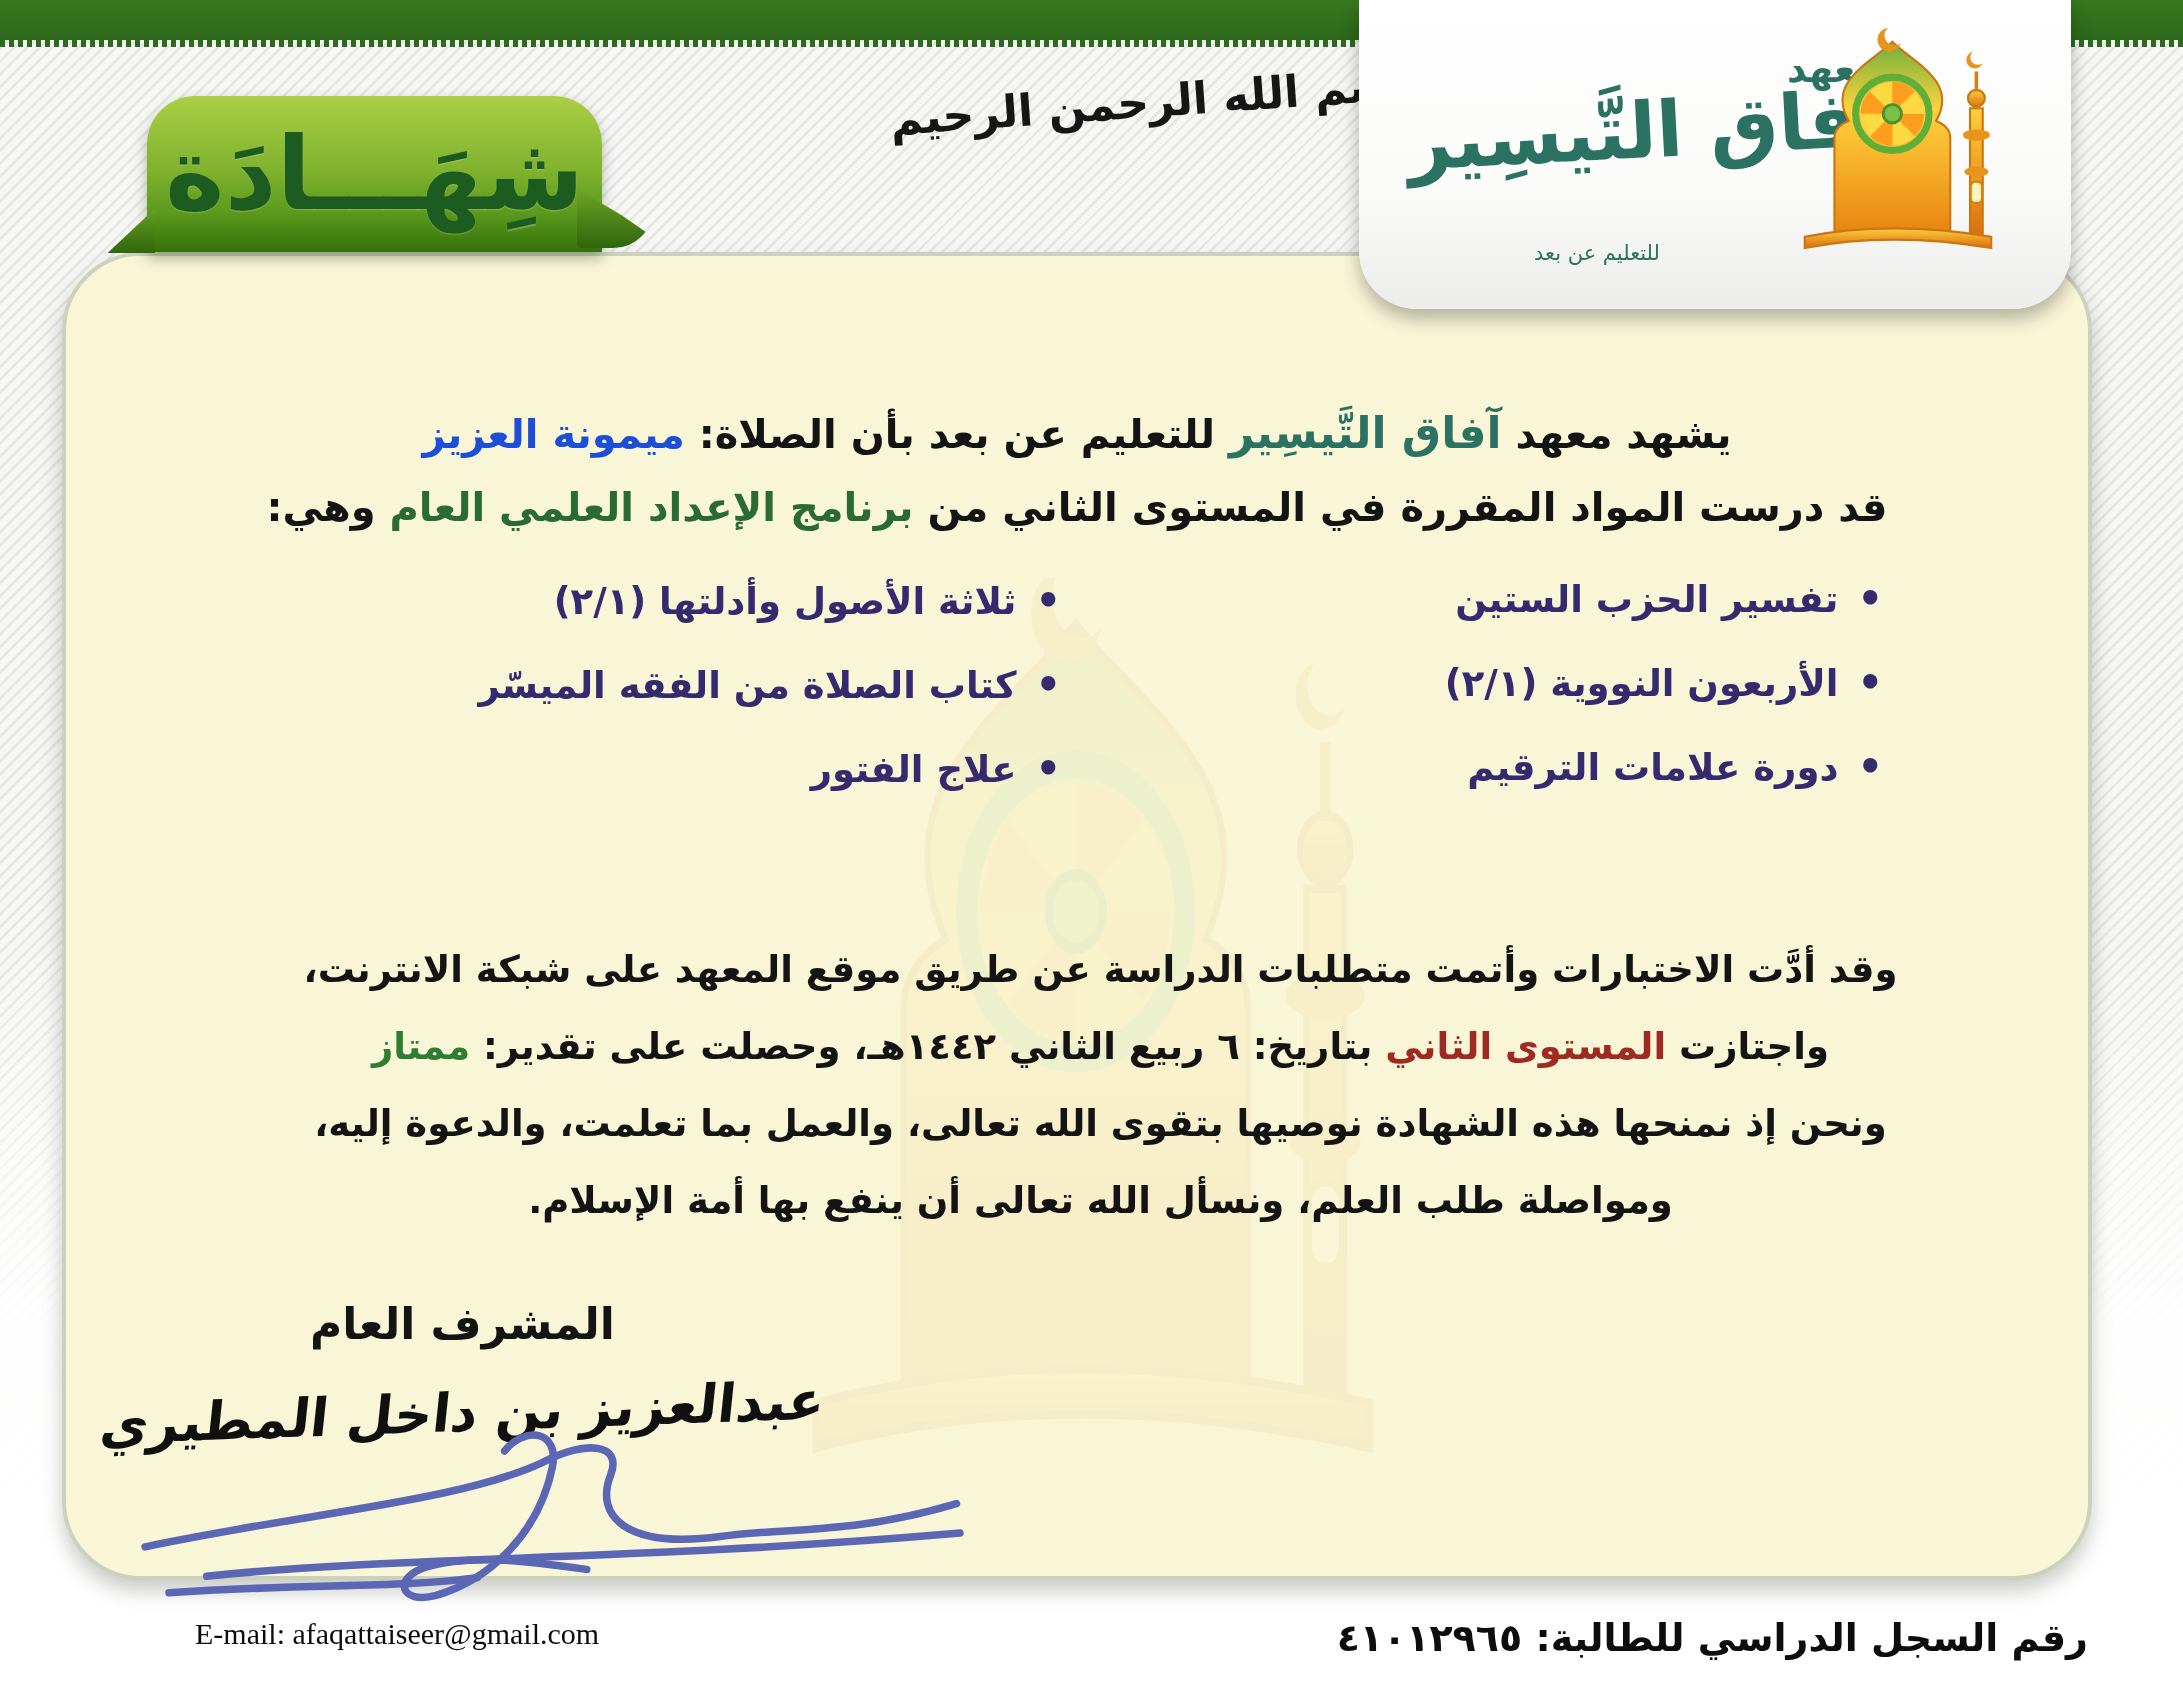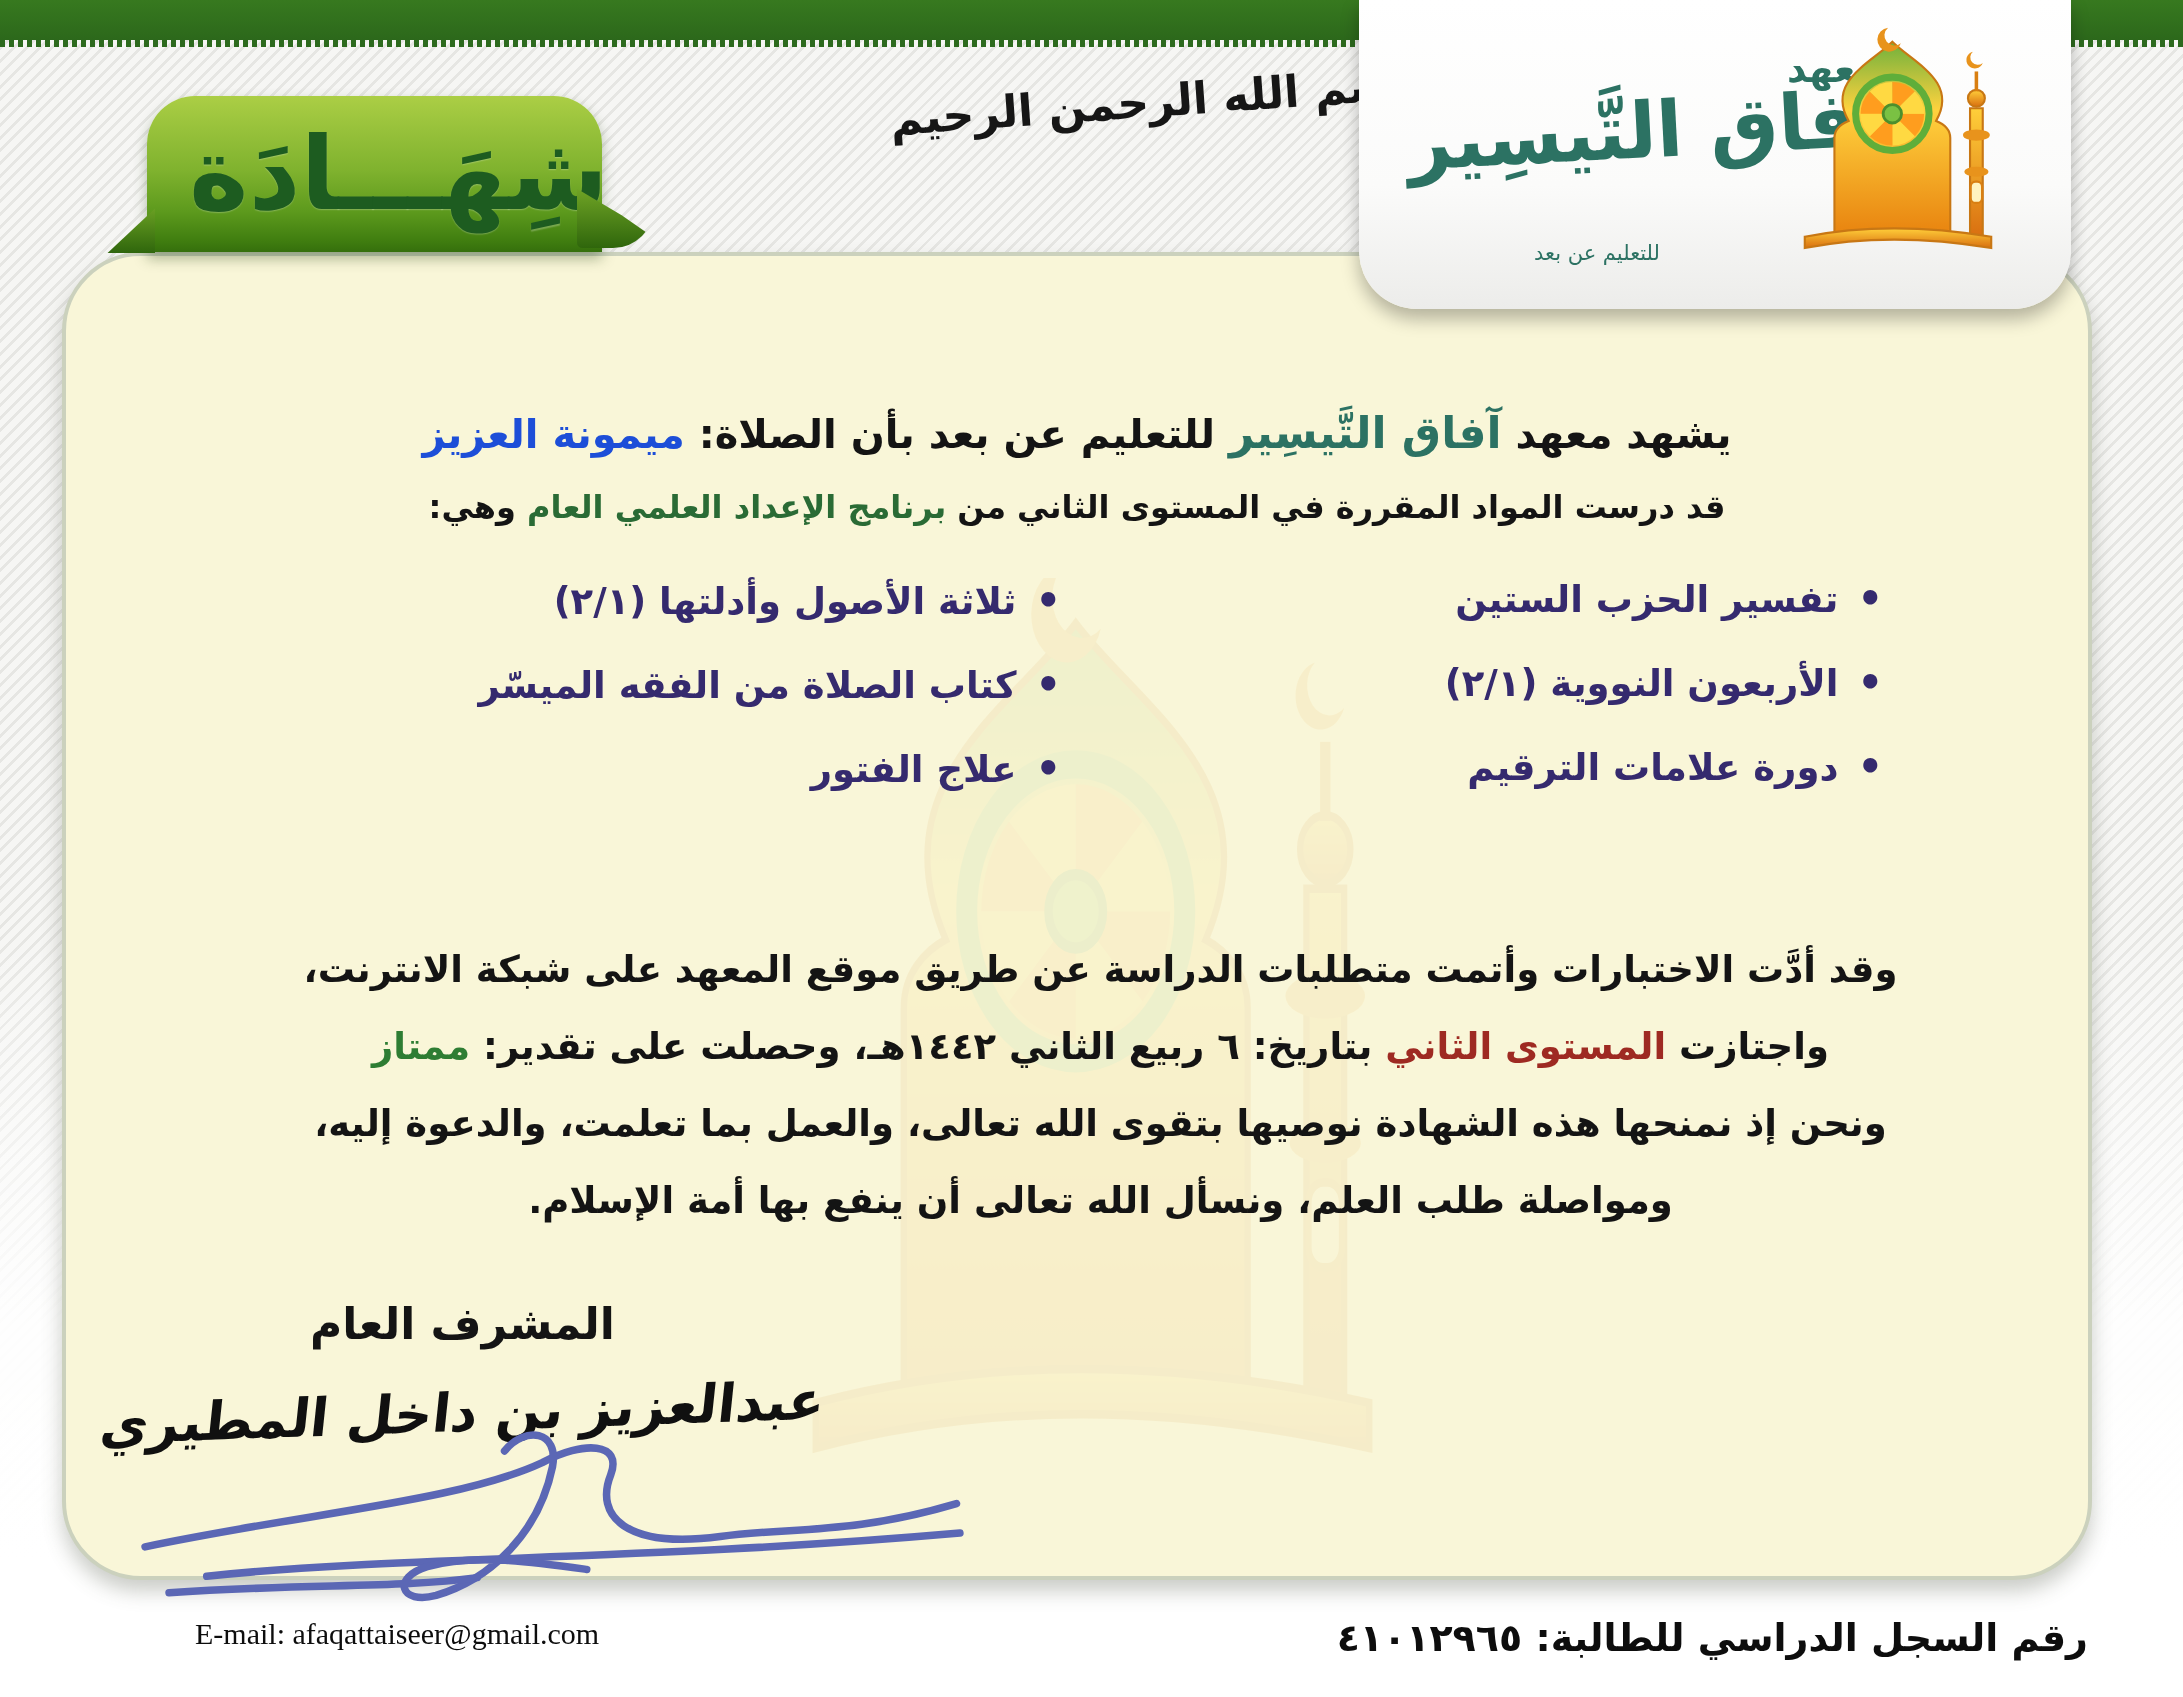--- a/index.html
+++ b/index.html
@@ -54,21 +54,20 @@
     clip-path:polygon(0 6%,58% 48%,100% 84%,88% 100%,0 100%);
     border-radius:0 0 41px 5.5px;
   }
   .ribbon-title{
     position:absolute;left:0;top:0;width:100%;height:100%;
     display:flex;align-items:center;justify-content:center;
     box-sizing:border-box;
     font-size:101px;font-weight:bold;color:#1d5c20;
     text-shadow:0 1.4px 1.4px rgba(255,255,255,.25);
     white-space:nowrap;
-    margin-left:24px;
   }
   
   .banner{
     position:absolute;left:1359px;top:0;width:712px;height:309px;
     background:linear-gradient(180deg,#ffffff 0%,#fbfbfa 60%,#ececea 100%);
     border-radius:0 0 58px 58px;
     box-shadow:0 9.6px 18px rgba(0,0,0,.28);
     z-index:7;
   }
   .banner .inst-word{
@@ -101,21 +100,21 @@
   }
   .line-intro{
     position:absolute;left:0;top:145px;width:100%;
     text-align:center;direction:rtl;
     font-size:40px;font-weight:bold;color:#141414;
     line-height:63px;white-space:nowrap;
   }
   .line-intro2{
     position:absolute;left:0;top:220px;width:100%;
     text-align:center;direction:rtl;
-    font-size:32px;font-weight:bold;color:#141414;
+    font-size:40px;font-weight:bold;color:#141414;
     line-height:63px;white-space:nowrap;
   }
   .inst-inline{color:#2c7263;font-size:44px;}
   .student{color:#1d4ed8;}
   .program{color:#2a6b35;}
   .course-col{
     position:absolute;direction:rtl;text-align:right;
     font-size:37px;font-weight:bold;color:#352a6e;
   }
   .course-col.right{top:300px;right:205px;width:630px;}

